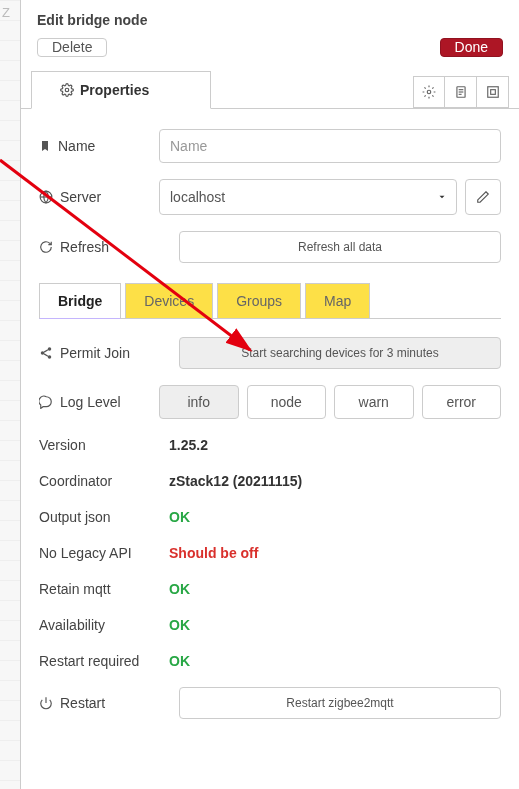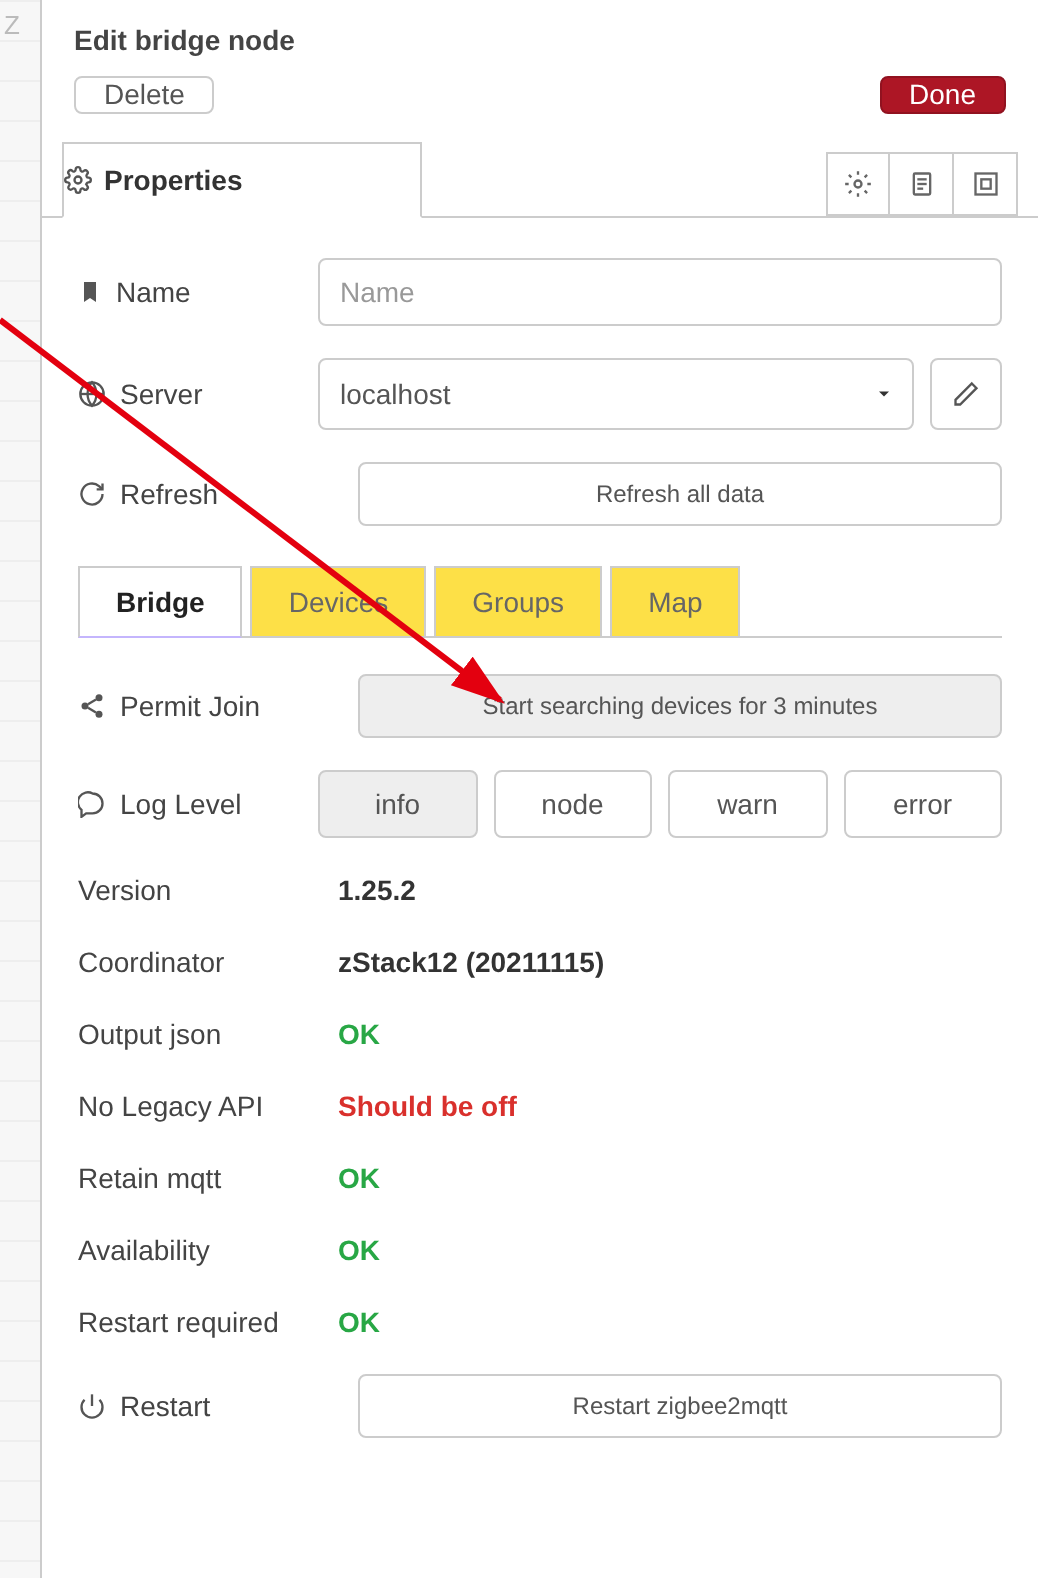--- a/index.html
+++ b/index.html
@@ -70,21 +70,21 @@
   .tabs-outer {
     display: flex;
     align-items: flex-end;
     padding: 0 10px;
     border-bottom: 1px solid #ccc;
   }
   .tab-main {
     border: 1px solid #ccc;
     border-bottom: 1px solid #fff;
     margin-bottom: -1px;
-    padding: 10px 0;
+    padding: 10px 28px;
     font-weight: 700;
     color: #333;
     background: #fff;
     border-radius: 0;
     display: flex;
     align-items: center;
     gap: 6px;
     min-width: 180px;
   }
   .iconbar {

